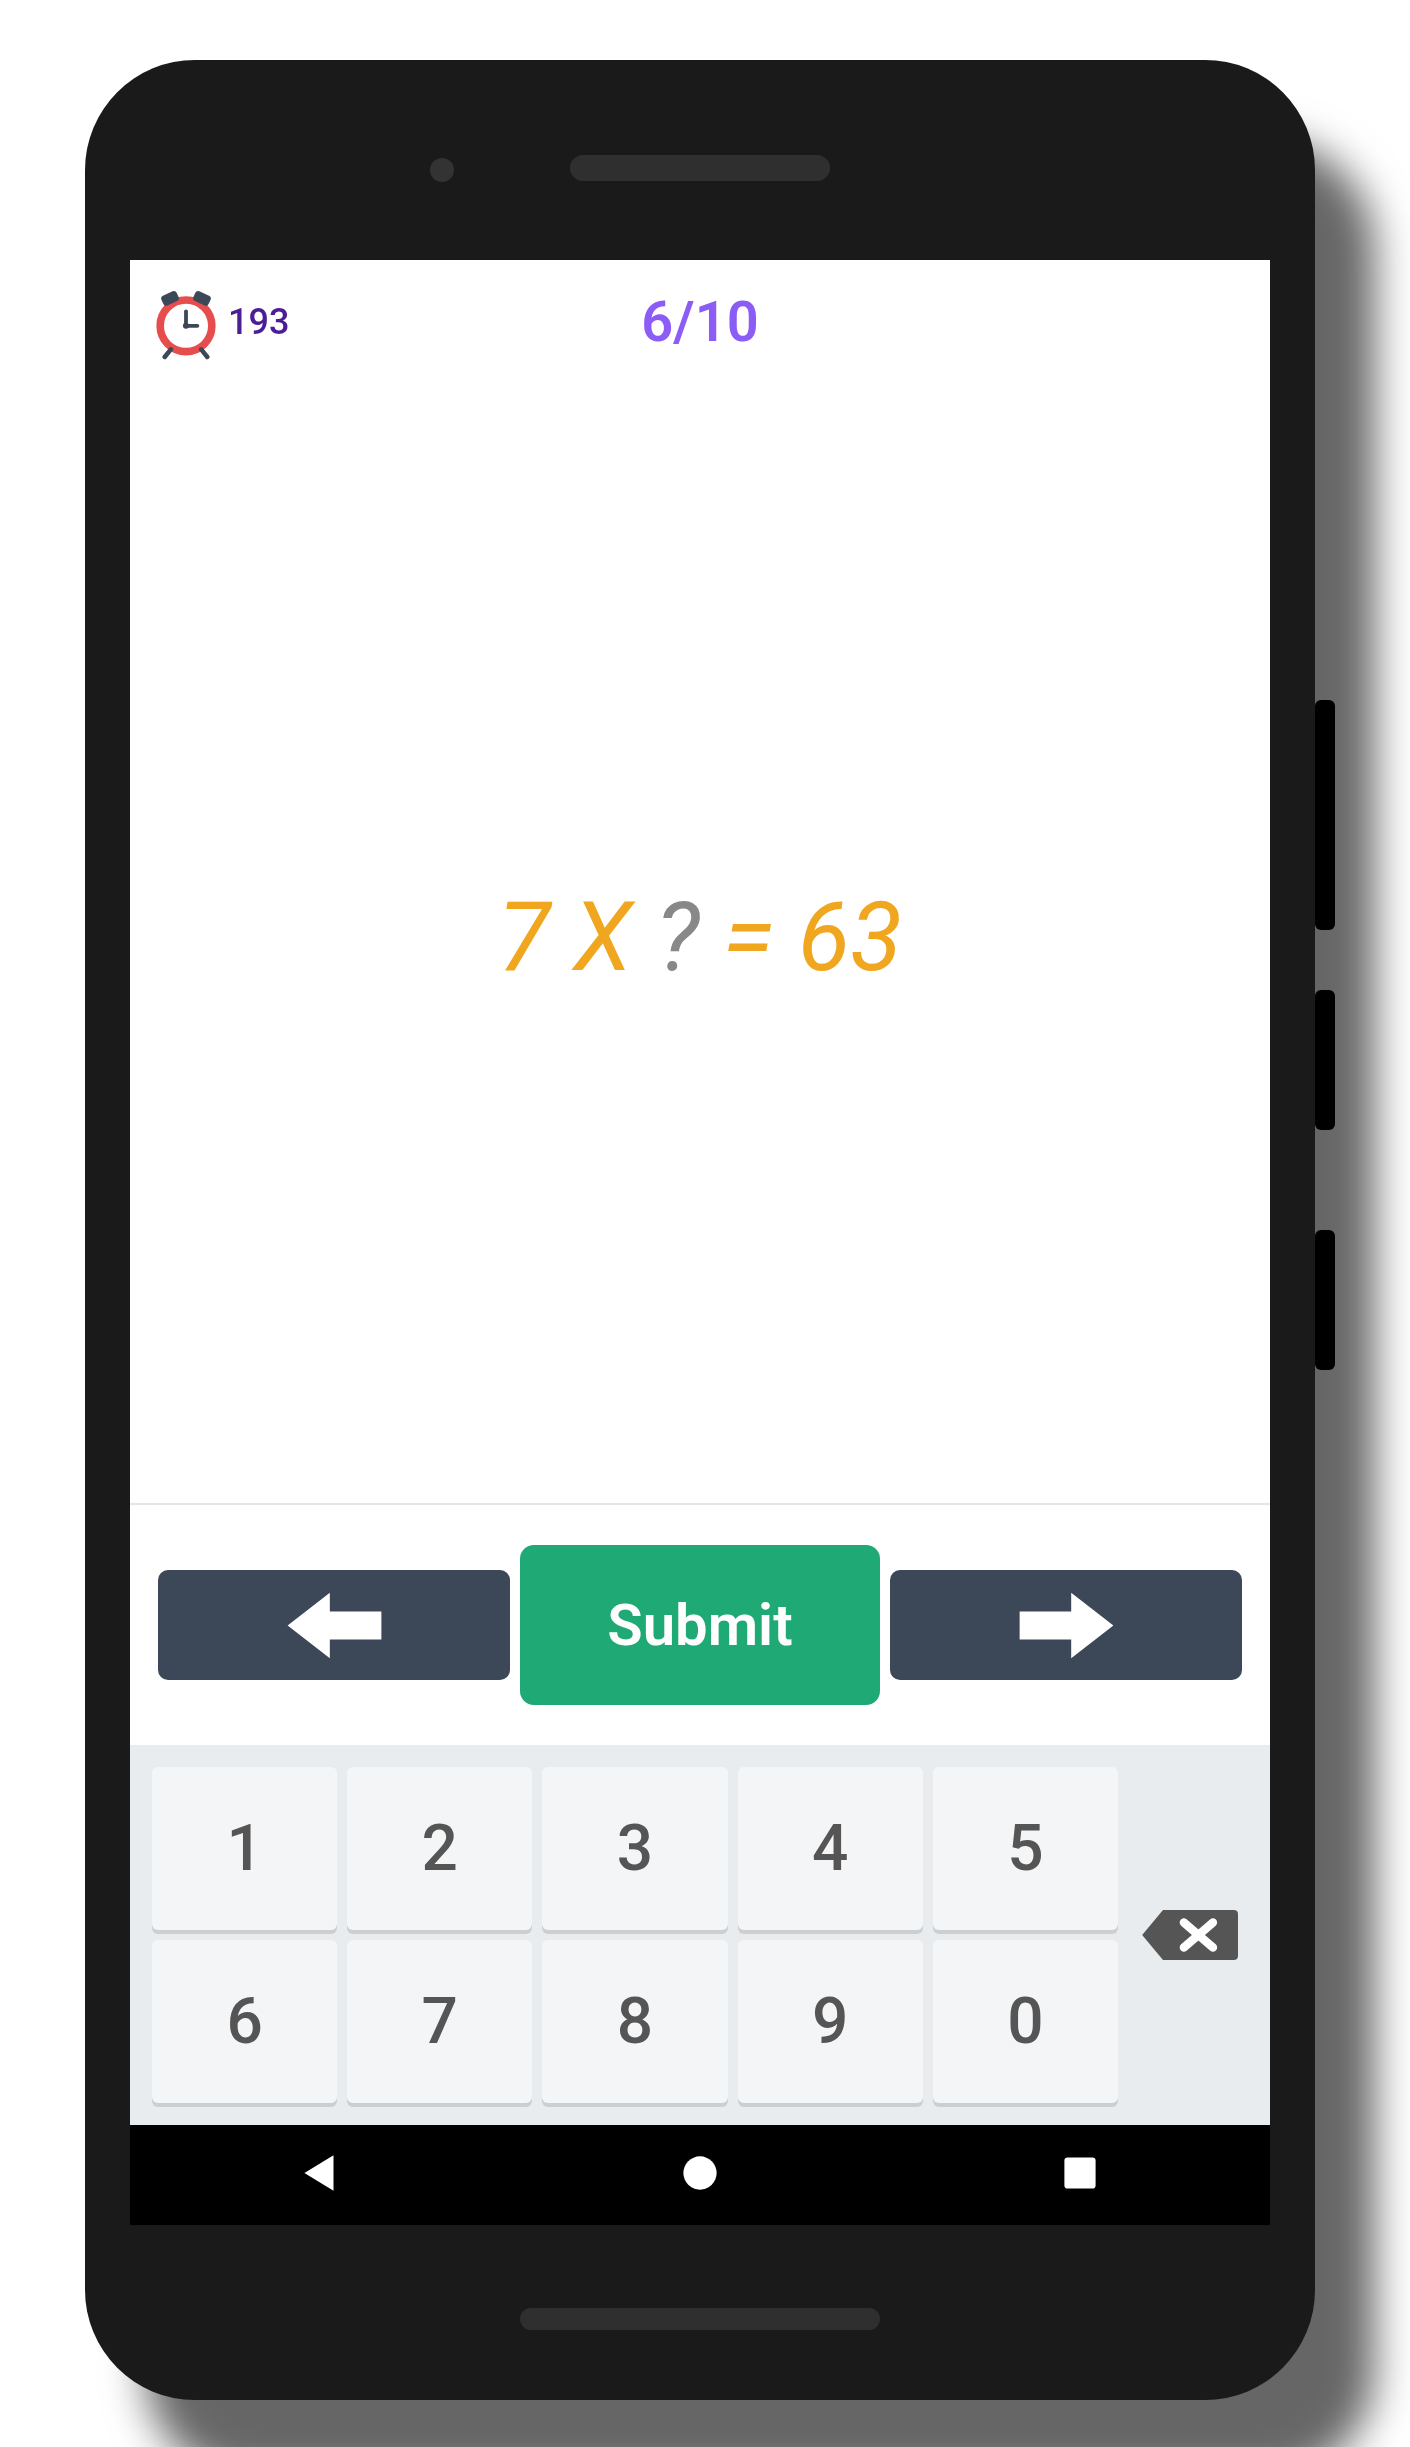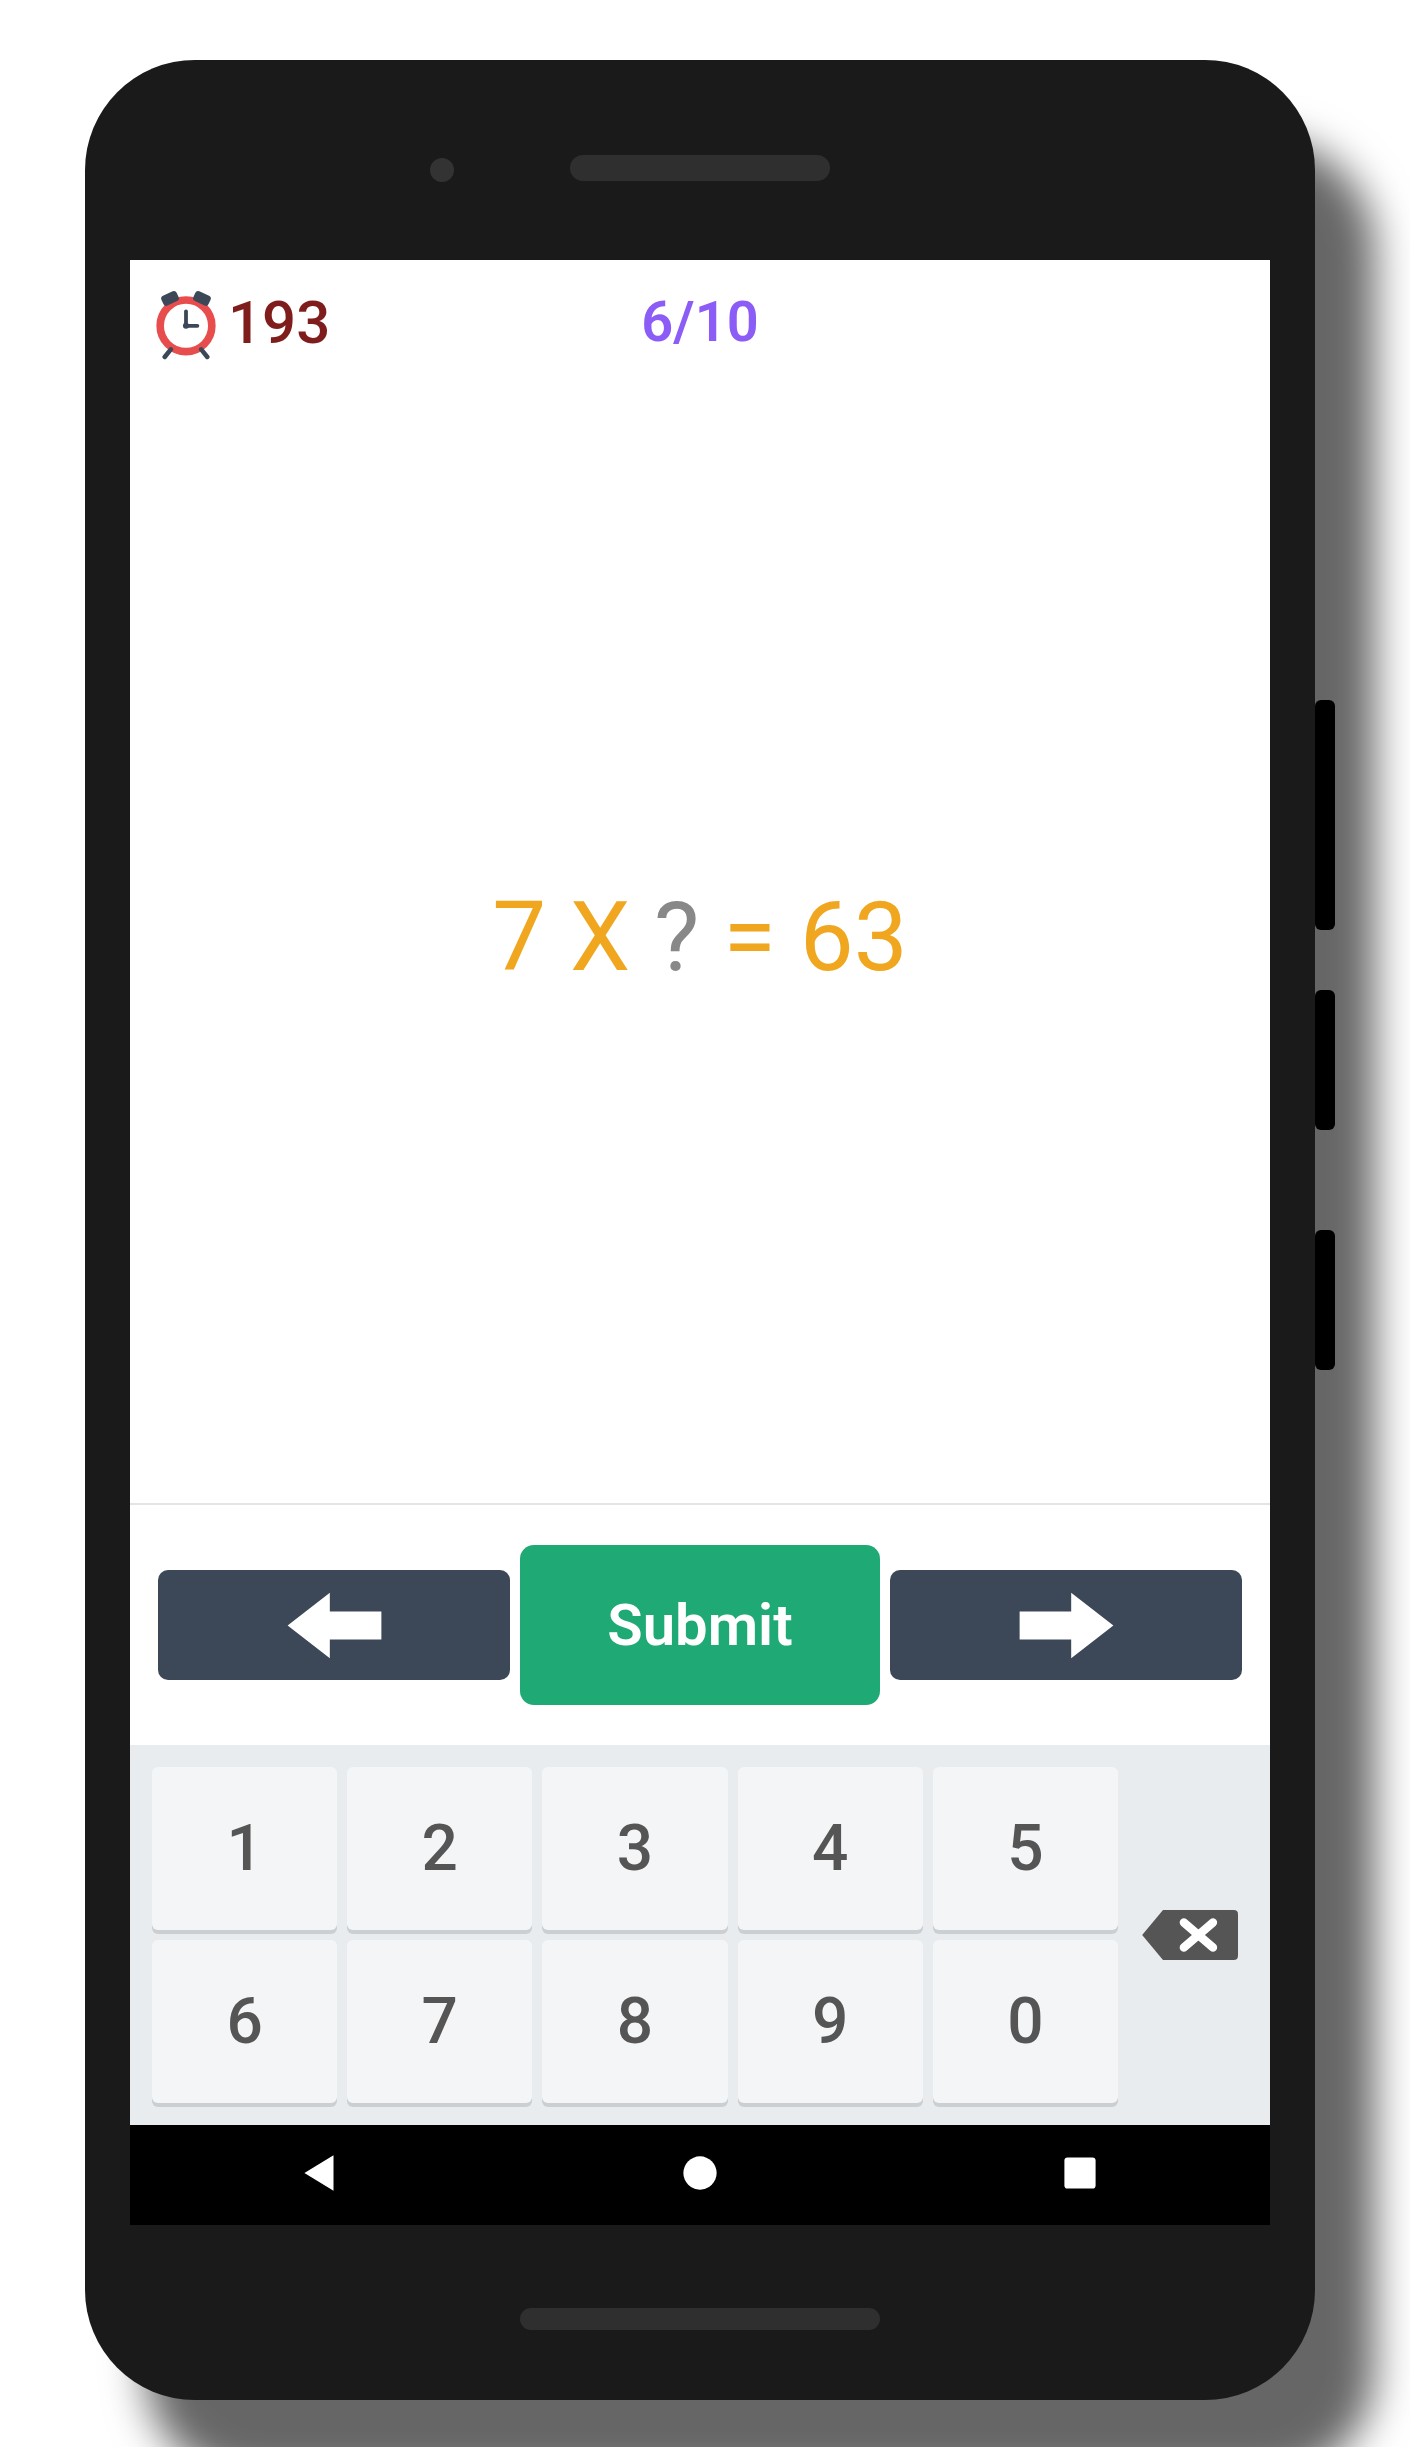--- a/index.html
+++ b/index.html
@@ -72,41 +72,42 @@
   
   .header {
     display: flex;
     align-items: center;
     padding: 18px 18px 4px 18px;
     height: 110px;
     position: relative;
   }
   .clock-wrap { display: flex; align-items: center; gap: 4px; }
   .clock-svg { width: 76px; height: 76px; }
-  .timer-text { font-size: 60px; color: #7f1d1d; font-weight: 500; }
+  .timer-text { font-size: 36px; color: #4c1d95; font-weight: 500; }
   .progress {
     position: absolute;
     left: 50%;
     transform: translateX(-50%);
     font-size: 56px;
     font-weight: 600;
     color: #8b5cf6;
   }
   
   .question-area {
     flex: 1;
     display: flex;
     align-items: center;
     justify-content: center;
     border-bottom: 2px solid #e5e5e5;
   }
   .equation {
     font-size: 96px;
     font-weight: 400;
     white-space: nowrap;
+    font-style: italic;
   }
   .eq-orange { color: #f0a71f; }
   .eq-grey { color: #888; }
   
   .controls-row {
     height: 240px;
     display: flex;
     align-items: center;
     justify-content: center;
     gap: 16px;

